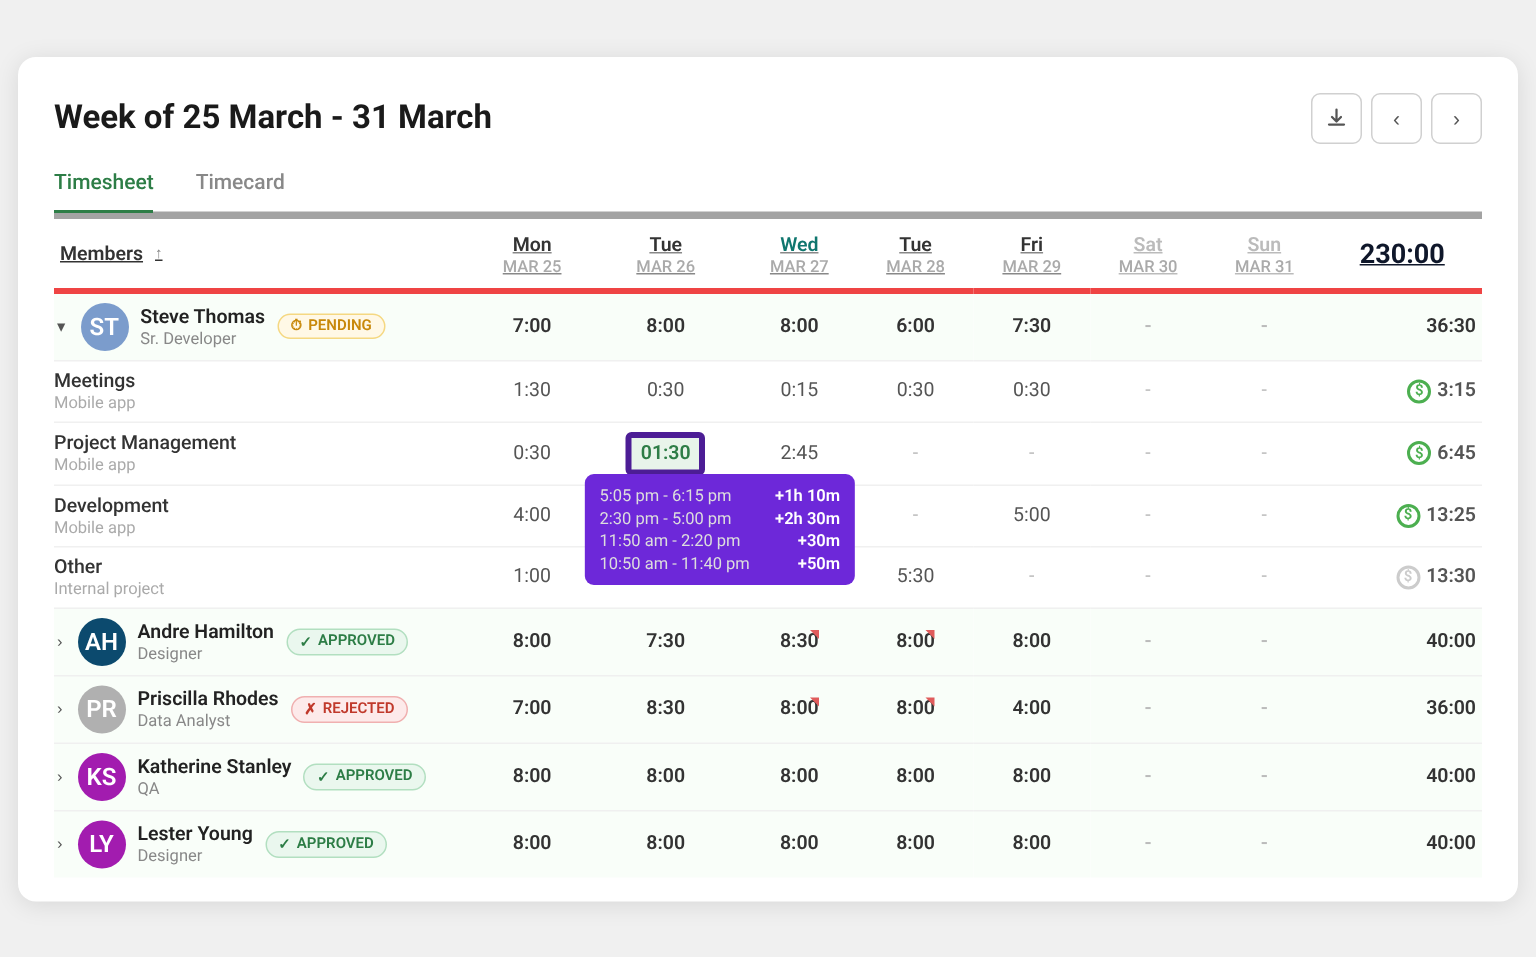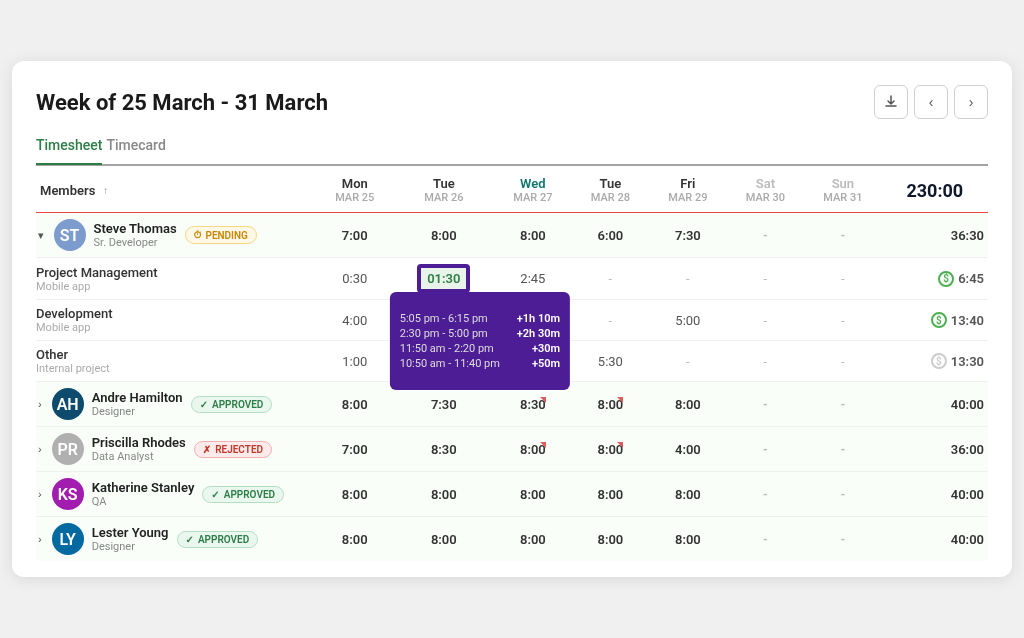--- a/index.html
+++ b/index.html
@@ -43,23 +43,23 @@
       background: #fff;
       cursor: pointer;
       display: flex;
       align-items: center;
       justify-content: center;
       font-size: 14px;
       color: #555;
     }
     .tabs {
       display: flex;
-      gap: 4px;
+      gap: 28px;
       margin-bottom: 0;
-      border-bottom: 2px solid #a3a3a3;
+      border-bottom: 5px solid #a3a3a3;
     }
     .tab {
       padding: 6px 0 10px;
       font-size: 14px;
       font-weight: 500;
       color: #888;
       cursor: pointer;
       border-bottom: 2px solid transparent;
       margin-bottom: -1px;
     }
@@ -73,21 +73,22 @@
       width: 100%;
       border-collapse: collapse;
       margin-top: 0;
     }
     .timesheet-table th {
       text-align: center;
       font-size: 11px;
       color: #888;
       font-weight: 500;
       padding: 10px 4px 8px;
-      border-bottom: 1px solid #ef4444;
+      border-bottom: 4px solid #ef4444;
+      text-decoration: underline;
     }
     .timesheet-table th.members-col {
       text-align: left;
       font-size: 13px;
       color: #333;
       font-weight: 600;
     }
     .timesheet-table th .day-name {
       font-size: 13px;
       font-weight: 600;
@@ -159,21 +160,21 @@
       justify-content: center;
       font-size: 16px;
       font-weight: 600;
       color: #fff;
       flex-shrink: 0;
     }
     .avatar.st { background: #7b9ccc; }
     .avatar.ah { background: #0c4a6e; }
     .avatar.pr { background: #b0b0b0; }
     .avatar.ks { background: #a21caf; }
-    .avatar.ly { background: #0369a1; }
+    .avatar.ly { background: #a21caf; }
     .member-name { font-size: 13px; font-weight: 600; color: #222; }
     .member-role { font-size: 11px; color: #888; font-weight: 400; }
 
     
     .badge {
       display: inline-flex;
       align-items: center;
       gap: 4px;
       font-size: 10px;
       font-weight: 600;
@@ -205,24 +206,24 @@
     
     .tooltip-container {
       position: relative;
       display: inline-block;
     }
     .tooltip-box {
       position: absolute;
       top: 28px;
       left: 50%;
       transform: translateX(-30%);
-      background: #4c1d95;
+      background: #6d28d9;
       color: #fff;
       border-radius: 6px;
-      padding: 20px 10px;
+      padding: 8px 10px;
       font-size: 11px;
       white-space: nowrap;
       z-index: 100;
       pointer-events: none;
     }
     .tooltip-row {
       display: flex;
       justify-content: space-between;
       gap: 16px;
       margin-bottom: 2px;
@@ -351,20 +352,37 @@
     </div>
   </td>
           <td>7:00</td>
           <td>8:00</td>
           <td>8:00</td>
           <td>6:00</td>
           <td>7:30</td>
           <td><span class="dash">-</span></td>
           <td><span class="dash">-</span></td>
           <td class="total-col">36:30</td>
+        </tr>
+        <tr class="subtask-row">
+          <td class="members-col subtask-cell">
+        <div class="subtask-name">Meetings</div>
+        <div class="subtask-sub">Mobile app</div>
+      </td>
+          <td>1:30</td>
+          <td>0:30</td>
+          <td>0:15</td>
+          <td>0:30</td>
+          <td>0:30</td>
+          <td><span class="dash">-</span></td>
+          <td><span class="dash">-</span></td>
+          <td class="total-col"><span style="display:inline-flex;align-items:center;gap:4px;">
+          <span class="circle-icon">$</span>
+          <span>3:15</span>
+        </span></td>
         </tr>
         <tr class="subtask-row">
           <td class="members-col subtask-cell">
         <div class="subtask-name">Project Management</div>
         <div class="subtask-sub">Mobile app</div>
       </td>
           <td>0:30</td>
           <td>
             <div class="tooltip-container">
               <span class="cell-highlight">01:30</span>
@@ -405,21 +423,21 @@
       </td>
           <td>4:00</td>
           <td><span class="dash">-</span></td>
           <td>4:00</td>
           <td><span class="dash">-</span></td>
           <td>5:00</td>
           <td><span class="dash">-</span></td>
           <td><span class="dash">-</span></td>
           <td class="total-col"><span style="display:inline-flex;align-items:center;gap:4px;">
           <span class="circle-icon">$</span>
-          <span>13:40</span>
+          <span>13:25</span>
         </span></td>
         </tr>
         <tr class="subtask-row">
           <td class="members-col subtask-cell">
         <div class="subtask-name">Other</div>
         <div class="subtask-sub">Internal project</div>
       </td>
           <td>1:00</td>
           <td>6:00</td>
           <td>1:00</td>

